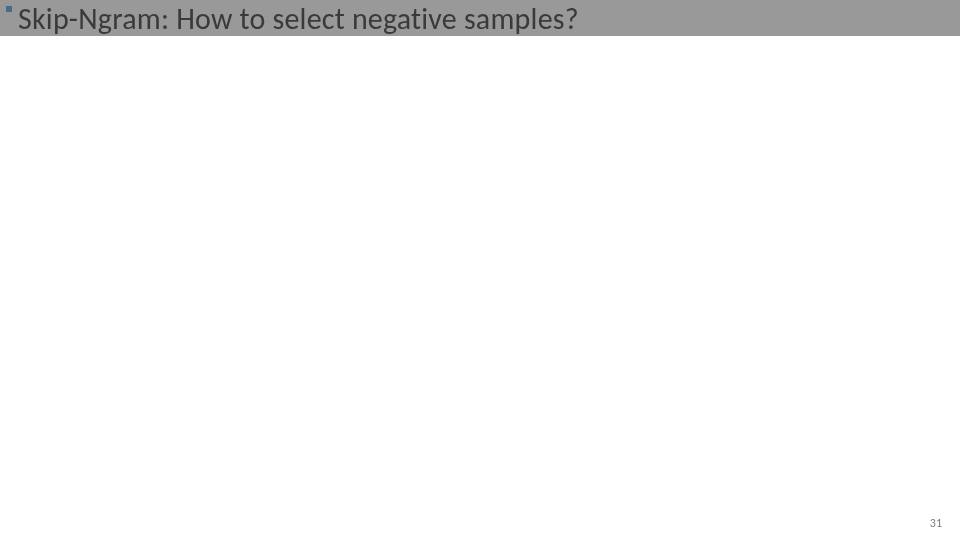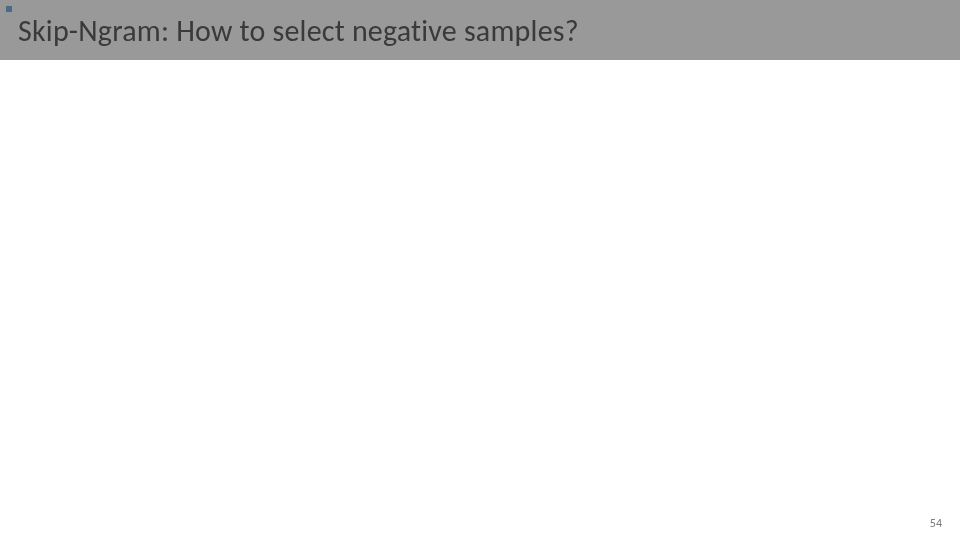--- a/index.html
+++ b/index.html
@@ -10,24 +10,24 @@
     body {
       width: 960px;
       height: 540px;
       background: #ffffff;
       font-family: "Segoe UI", "Calibri", sans-serif;
       position: relative;
       overflow: hidden;
     }
     .title-bar {
       width: 100%;
-      height: 60px;
+      height: 36px;
       background: #999999;
       display: flex;
-      align-items: center;
+      align-items: flex-start;
       padding-left: 10px;
       position: relative;
     }
     .title-bullet {
       width: 6px;
       height: 6px;
       background: #4a6a8a;
       position: absolute;
       left: 6px;
       top: 6px;
@@ -49,13 +49,13 @@
     }
   </style>
 </head>
 <body>
 
 <div class="title-bar">
   <div class="title-bullet"></div>
   <div class="title-text">Skip-Ngram: How to select negative samples?</div>
 </div>
 
-<div class="page-number">54</div>
+<div class="page-number">31</div>
 
 </body></html>

